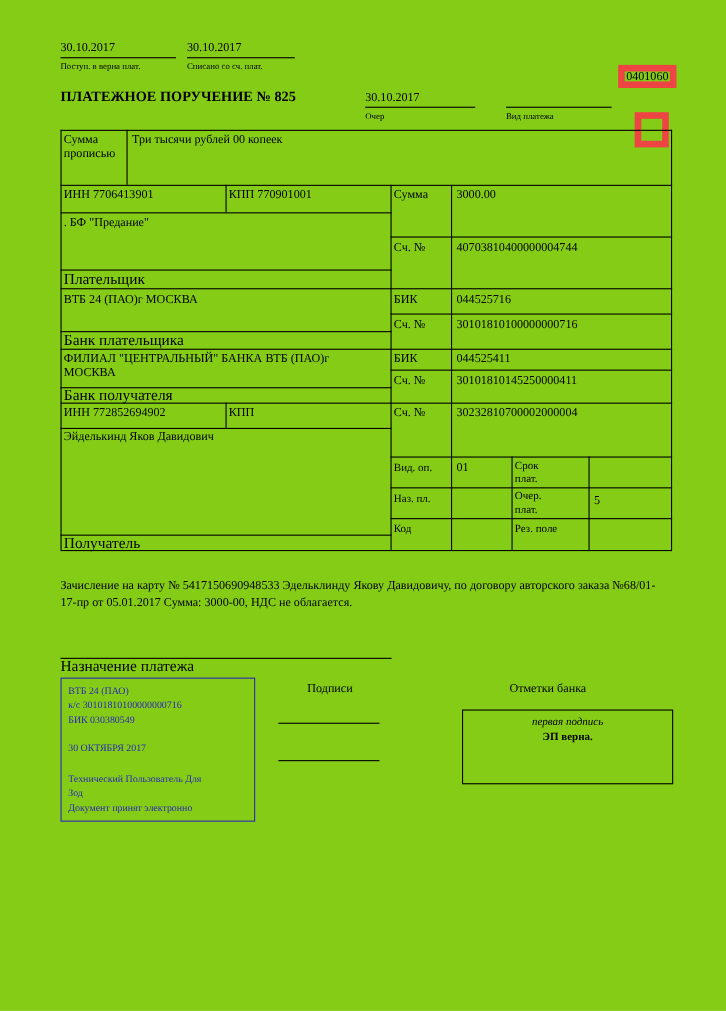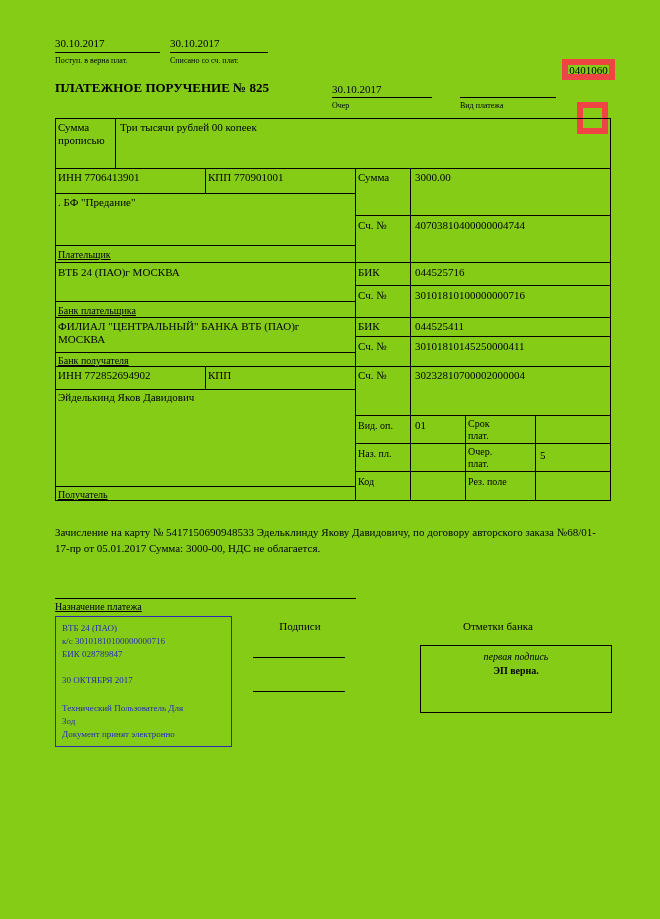--- a/index.html
+++ b/index.html
@@ -5,21 +5,21 @@
   * { margin:0; padding:0; box-sizing:border-box; }
   html,body { background:#fff; }
   .page {
     position:relative; width:660px; height:919px; background:#84cc16;
     font-family:"Liberation Serif", serif; color:#000; overflow:hidden;
   }
   .t { position:absolute; font-size:11px; line-height:13px; white-space:nowrap;
        font-family:"Liberation Serif", serif; }
   .w { white-space:normal; }
   .s8  { font-size:8px;  line-height:9px; }
-  .s9  { font-size:10px;  line-height:11px;text-decoration:underline; }
+  .s9  { font-size:14px;  line-height:11px; }
   .s10 { font-size:10px; line-height:12px; }
   .s13 { font-size:13px; line-height:15px; }
   .b { font-weight:bold; }
   .i { font-style:italic; }
   .c { text-align:center; }
   .hl { position:absolute; height:1px; background:#000; }
   .vl { position:absolute; width:1px;  background:#000; }
   .box { position:absolute; border:6px solid #ef4444;margin-top:26px; }
   .code-box { display:flex; align-items:center; justify-content:center; font-size:11px; }
   .blue-stamp {
@@ -132,21 +132,21 @@
   <span class="t s10" style="left:468px;top:476px">Рез. поле</span>
   <span class="t s9" style="left:58px;top:489px">Получатель</span>
 
   <span class="t w" style="left:55px;top:524px;width:550px;line-height:16px">Зачисление на карту № 5417150690948533 Эдельклинду Якову Давидовичу, по договору авторского заказа №68/01-17-пр от 05.01.2017 Сумма: 3000-00, НДС не облагается.</span>
   <div class="hl" style="left:55px;top:598px;width:301px"></div>
   <span class="t s9" style="left:55px;top:601px">Назначение платежа</span>
 
   <div class="blue-stamp">
     <div>ВТБ 24 (ПАО)</div>
     <div>к/с 30101810100000000716</div>
-    <div>БИК 028789847</div>
+    <div>БИК 030380549</div>
     <div class="gap13">30 ОКТЯБРЯ 2017</div>
     <div class="gap15" style="width:135px">Технический Пользователь Для Зод</div>
     <div>Документ принят электронно</div>
   </div>
 
   <span class="t c" style="left:250px;top:620px;width:100px">Подписи</span>
   <div class="hl" style="left:253px;top:657px;width:92px"></div>
   <div class="hl" style="left:253px;top:691px;width:92px"></div>
 
   <span class="t c" style="left:438px;top:620px;width:120px">Отметки банка</span>

